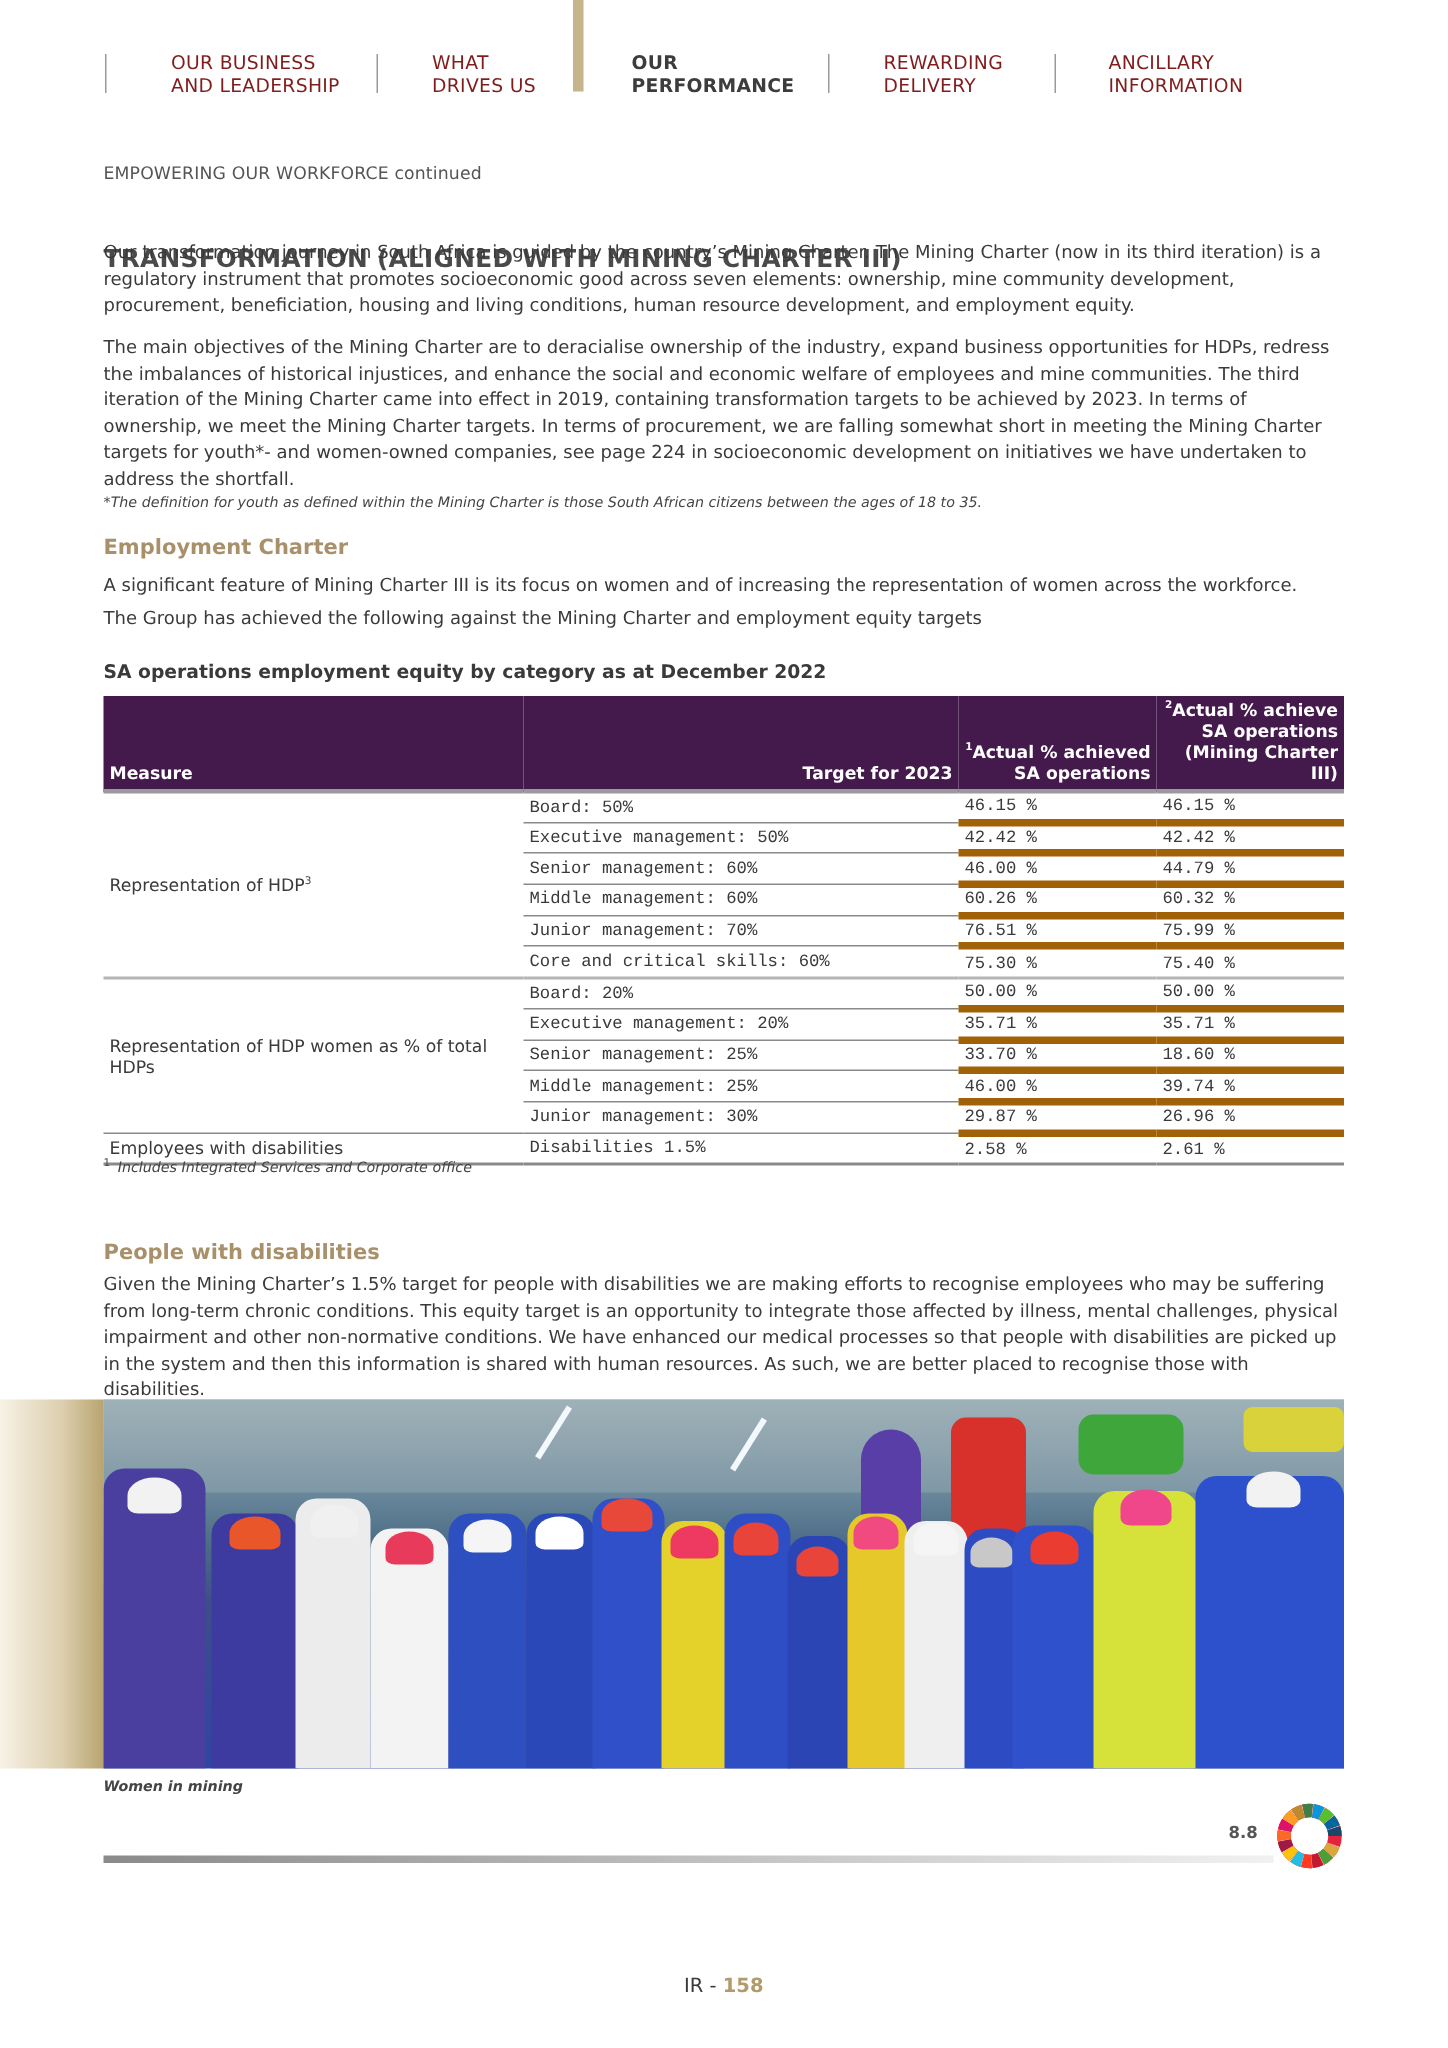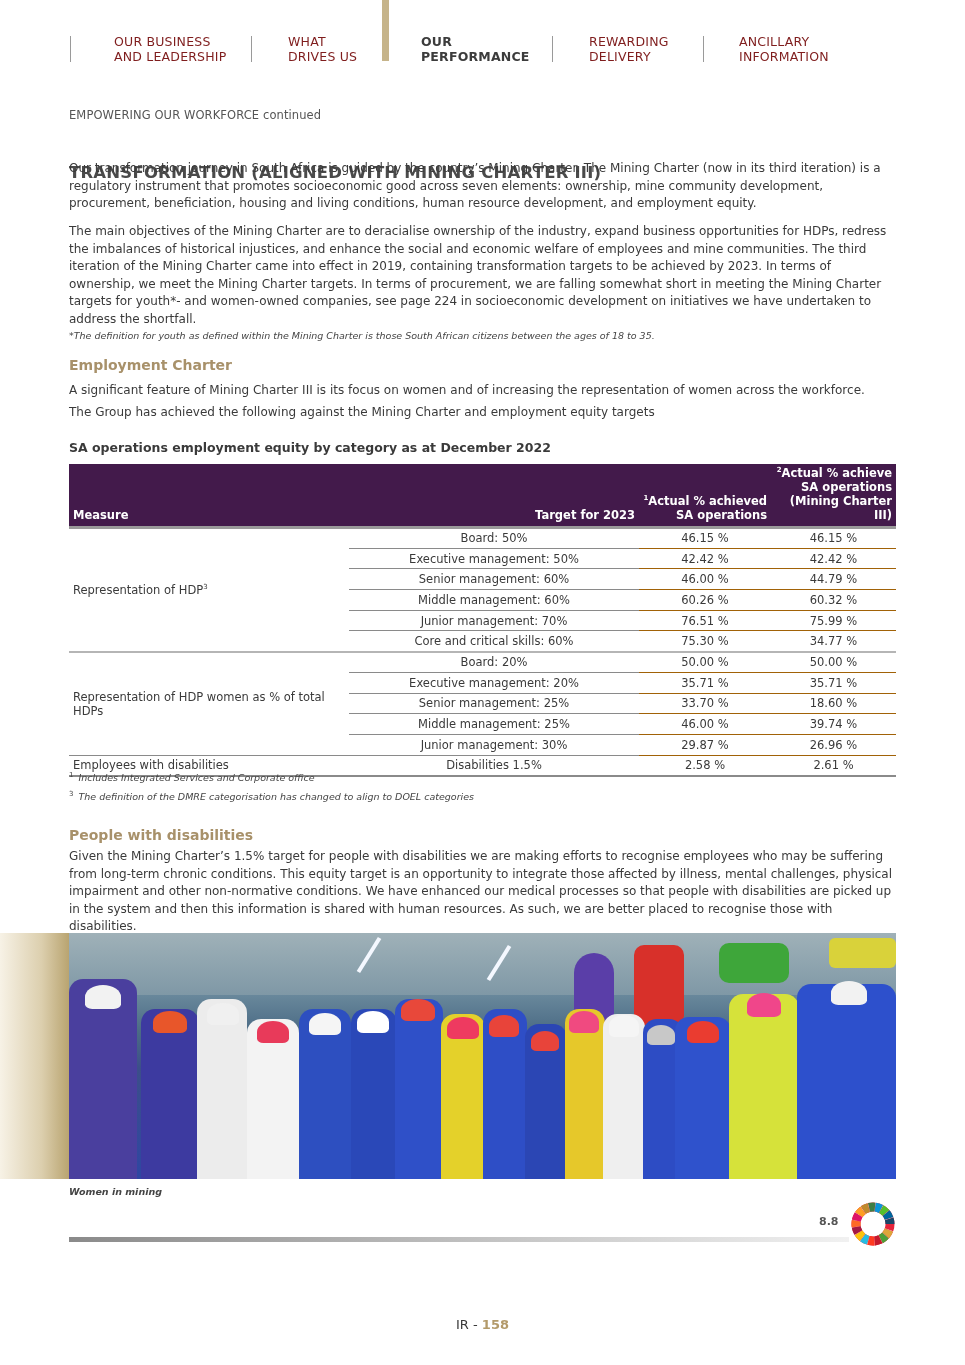--- a/index.html
+++ b/index.html
@@ -31,23 +31,23 @@
   .ee-table { position: absolute; left: 69px; top: 464px; width: 827px; border-collapse: collapse; font-size: 11.5px; color: #3a3a3a; }
   .ee-table thead tr { background: #431a4b; color: #ffffff; }
   .ee-table th { font-weight: bold; font-size: 11.5px; line-height: 14px; padding: 2px 4px 4px 4px; vertical-align: bottom; height: 46px; border-bottom: 3px solid #9a9a9a; margin-top: 40px; }
   .ee-table th.c-measure { text-align: left; width: 280px; }
   .ee-table th.c-target { text-align: right; width: 290px; padding-right: 4px; }
   .ee-table th.c-act1 { text-align: right; width: 132px; }
   .ee-table th.c-act2 { text-align: right; width: 125px; }
   .ee-table sup { font-size: 7px; vertical-align: super; line-height: 0; }
   .ee-table td { height: 20.7px; padding: 0 4px; vertical-align: middle; }
   .ee-table td.measure { text-align: left; }
-  .ee-table td.num, .ee-table td.target { text-align: center; }
+  .ee-table td.num, .ee-table td.target { text-align: left; font-family: Liberation Mono, monospace; }
   .ee-table td.target { border-bottom: 1px solid #8a8a8a; }
-  .ee-table td.num { border-bottom: 1px solid #a16207; }
+  .ee-table td.num { border-bottom: 5px solid #a16207; }
   .ee-table tr.group-end td { border-bottom: 2px solid #b5b5b5; }
   .ee-table tr.last td { border-bottom: 2px solid #8a8a8a; }
 
   .table-notes { top: 767px; font-size: 9.5px; font-style: italic; color: #444; line-height: 16px; }
   .table-notes .n { font-style: normal; font-size: 7px; vertical-align: super; margin-right: 5px; }
 
   .sh2 { top: 827px; }
   .p5 { top: 848px; }
 
   
@@ -153,21 +153,21 @@
       <td class="num">60.32 %</td>
     </tr>
     <tr>
       <td class="target">Junior management: 70%</td>
       <td class="num">76.51 %</td>
       <td class="num">75.99 %</td>
     </tr>
     <tr class="group-end">
       <td class="target">Core and critical skills: 60%</td>
       <td class="num">75.30 %</td>
-      <td class="num">34.77 %</td>
+      <td class="num">75.40 %</td>
     </tr>
 
     <tr>
       <td class="measure" rowspan="5" style="border-bottom:1px solid #8a8a8a;">
         <span>Representation of HDP women as % of total HDPs</span>
       </td>
       <td class="target">Board: 20%</td>
       <td class="num">50.00 %</td>
       <td class="num">50.00 %</td>
     </tr>
@@ -196,21 +196,20 @@
       <td class="measure">Employees with disabilities</td>
       <td class="target">Disabilities 1.5%</td>
       <td class="num">2.58 %</td>
       <td class="num">2.61 %</td>
     </tr>
   </tbody>
 </table>
 
 <div class="content table-notes">
   <div><span class="n">1</span><span>Includes Integrated Services and Corporate office</span></div>
-  <div><span class="n">3</span><span>The definition of the DMRE categorisation has changed to align to DOEL categories</span></div>
 </div>
 
 <h2 class="content subhead sh2">People with disabilities</h2>
 <p class="content para p5">Given the Mining Charter’s 1.5% target for people with disabilities we are making efforts to recognise employees who may be suffering from long-term chronic conditions. This equity target is an opportunity to integrate those affected by illness, mental challenges, physical impairment and other non-normative conditions. We have enhanced our medical processes so that people with disabilities are picked up in the system and then this information is shared with human resources. As such, we are better placed to recognise those with disabilities.</p>
 
 <div class="gold-strip"></div>
 <div class="photo" title="Group of women mine workers in hard hats and overalls">
   <div class="ceiling"></div>
   <div class="light" style="left:280px; top:20px;"></div>
   <div class="light" style="left:410px; top:28px;"></div>

